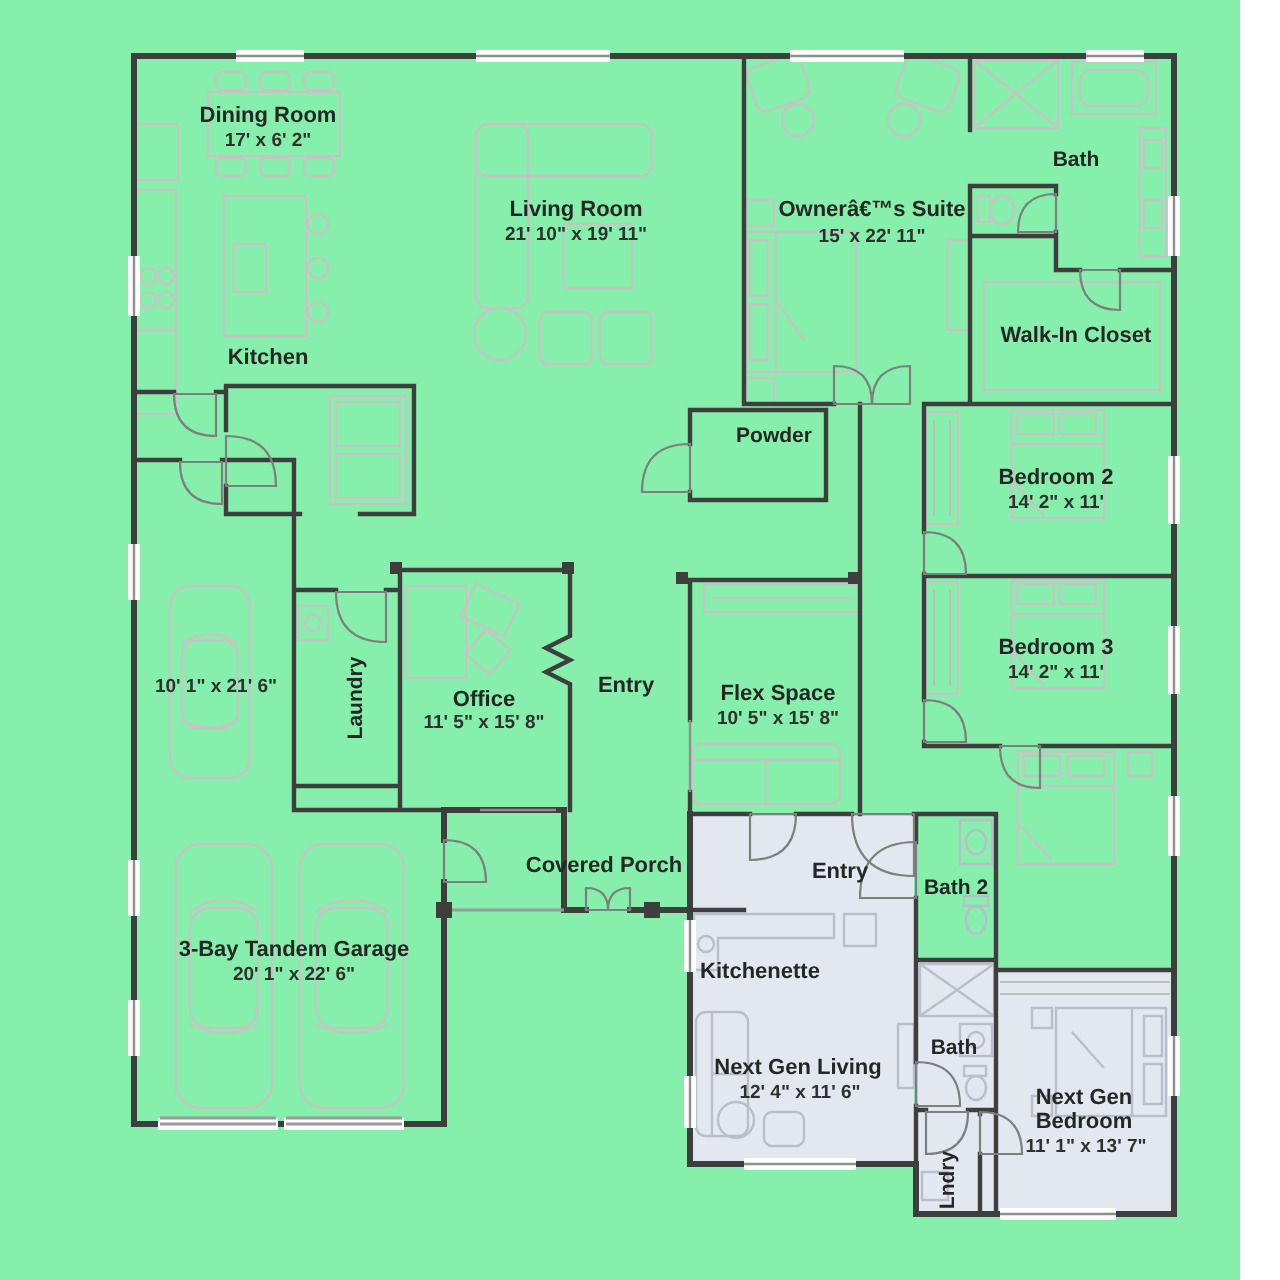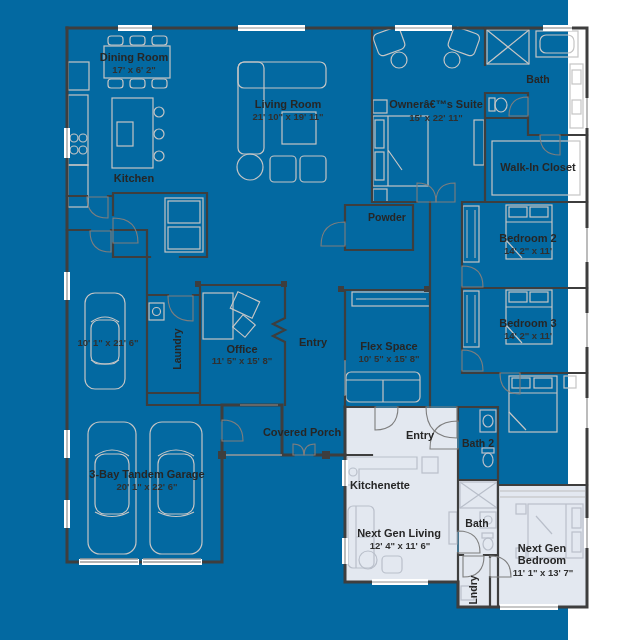--- a/index.html
+++ b/index.html
@@ -1,16 +1,16 @@
 <!DOCTYPE html>
 <html><head>
 <meta charset="utf-8">
 <style>
   html,body{margin:0;padding:0;background:#ffffff;}
-  .stage{width:568px;height:640px;background:#0369a1;position:relative;font-family:"Liberation Sans",sans-serif;}
+  .stage{width:620px;height:640px;background:#86efac;position:relative;font-family:"Liberation Sans",sans-serif;}
   svg{display:block;}
   text{text-anchor:middle;}
   .rn{font:700 11px "Liberation Sans",sans-serif;fill:#262626;}
   .rd{font:600 9.5px "Liberation Sans",sans-serif;fill:#303030;}
   .rs{font:700 10.5px "Liberation Sans",sans-serif;fill:#262626;}
   .wall{stroke:#3e3e3e;fill:none;stroke-linecap:square;}
   .furn{stroke:#c5c5c5;fill:none;stroke-width:1.2;}
   .furn2{stroke:#b9bfca;fill:none;stroke-width:1.2;}
   .door{stroke:#7e7e7e;fill:none;stroke-width:1.1;}
   .win{stroke:#8f8f8f;stroke-width:1.2;}

